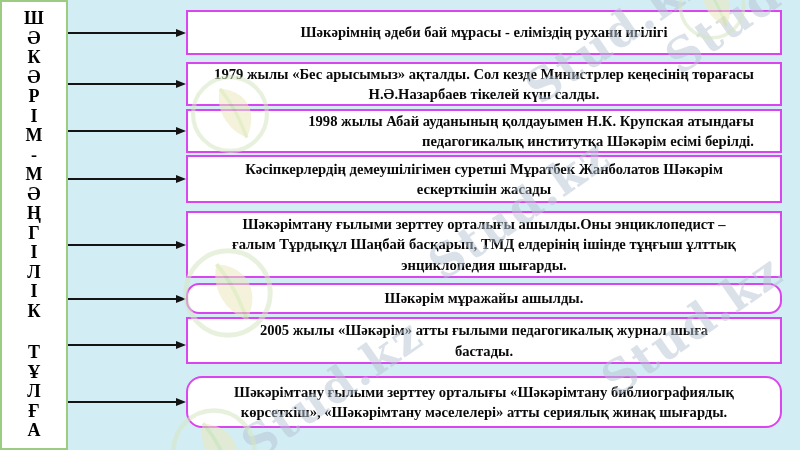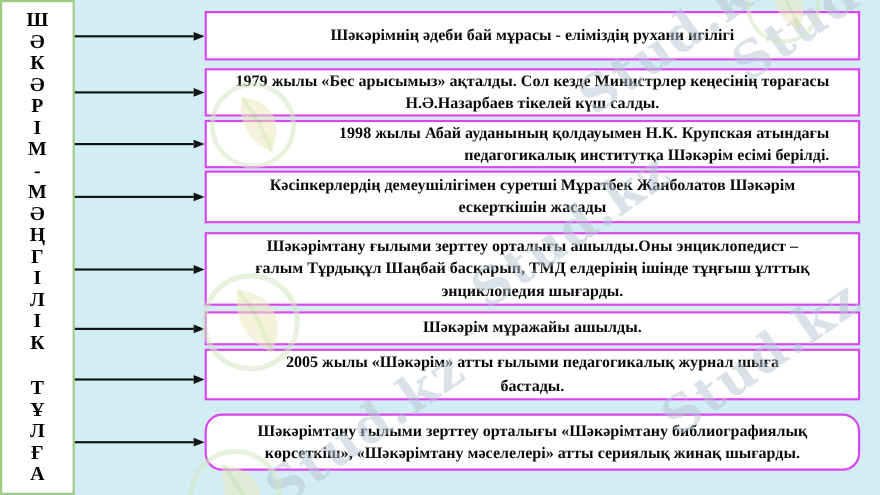--- a/index.html
+++ b/index.html
@@ -114,21 +114,21 @@
       </div>
       <div class="arrow" style="top: 130px;"></div>
       <div class="ebox" style="top: 155px; height: 48px;">
         <span class="txt" style="max-width: 560px;">Кәсіпкерлердің демеушілігімен суретші Мұратбек Жанболатов Шәкәрім ескерткішін жасады</span>
       </div>
       <div class="arrow" style="top: 178px;"></div>
       <div class="ebox" style="top: 211px; height: 67px; align-items: center;">
         <span class="txt" style="max-width: 520px;">Шәкәрімтану  ғылыми зерттеу орталығы ашылды.Оны энциклопедист –ғалым Тұрдықұл Шаңбай  басқарып, ТМД елдерінің ішінде тұңғыш ұлттық энциклопедия шығарды.</span>
       </div>
       <div class="arrow" style="top: 243.5px;"></div>
-      <div class="ebox" style="top: 283px; height: 31px;">
+      <div class="ebox" style="top: 283px; height: 31px; border-radius: 13px;">
         <span class="txt">Шәкәрім мұражайы ашылды.</span>
       </div>
       <div class="arrow" style="top: 297.5px;"></div>
       <div class="ebox" style="top: 317px; height: 47px;">
         <span class="txt" style="max-width: 470px;">2005 жылы «Шәкәрім» атты ғылыми педагогикалық журнал шыға бастады.</span>
       </div>
       <div class="arrow" style="top: 343.5px;"></div>
       <div class="ebox" style="top: 376px; height: 52px; border-radius: 16px;">
         <span class="txt" style="max-width: 575px;">Шәкәрімтану ғылыми зерттеу орталығы «Шәкәрімтану  библиографиялық көрсеткіш», «Шәкәрімтану  мәселелері» атты сериялық жинақ шығарды.</span>
       </div>

